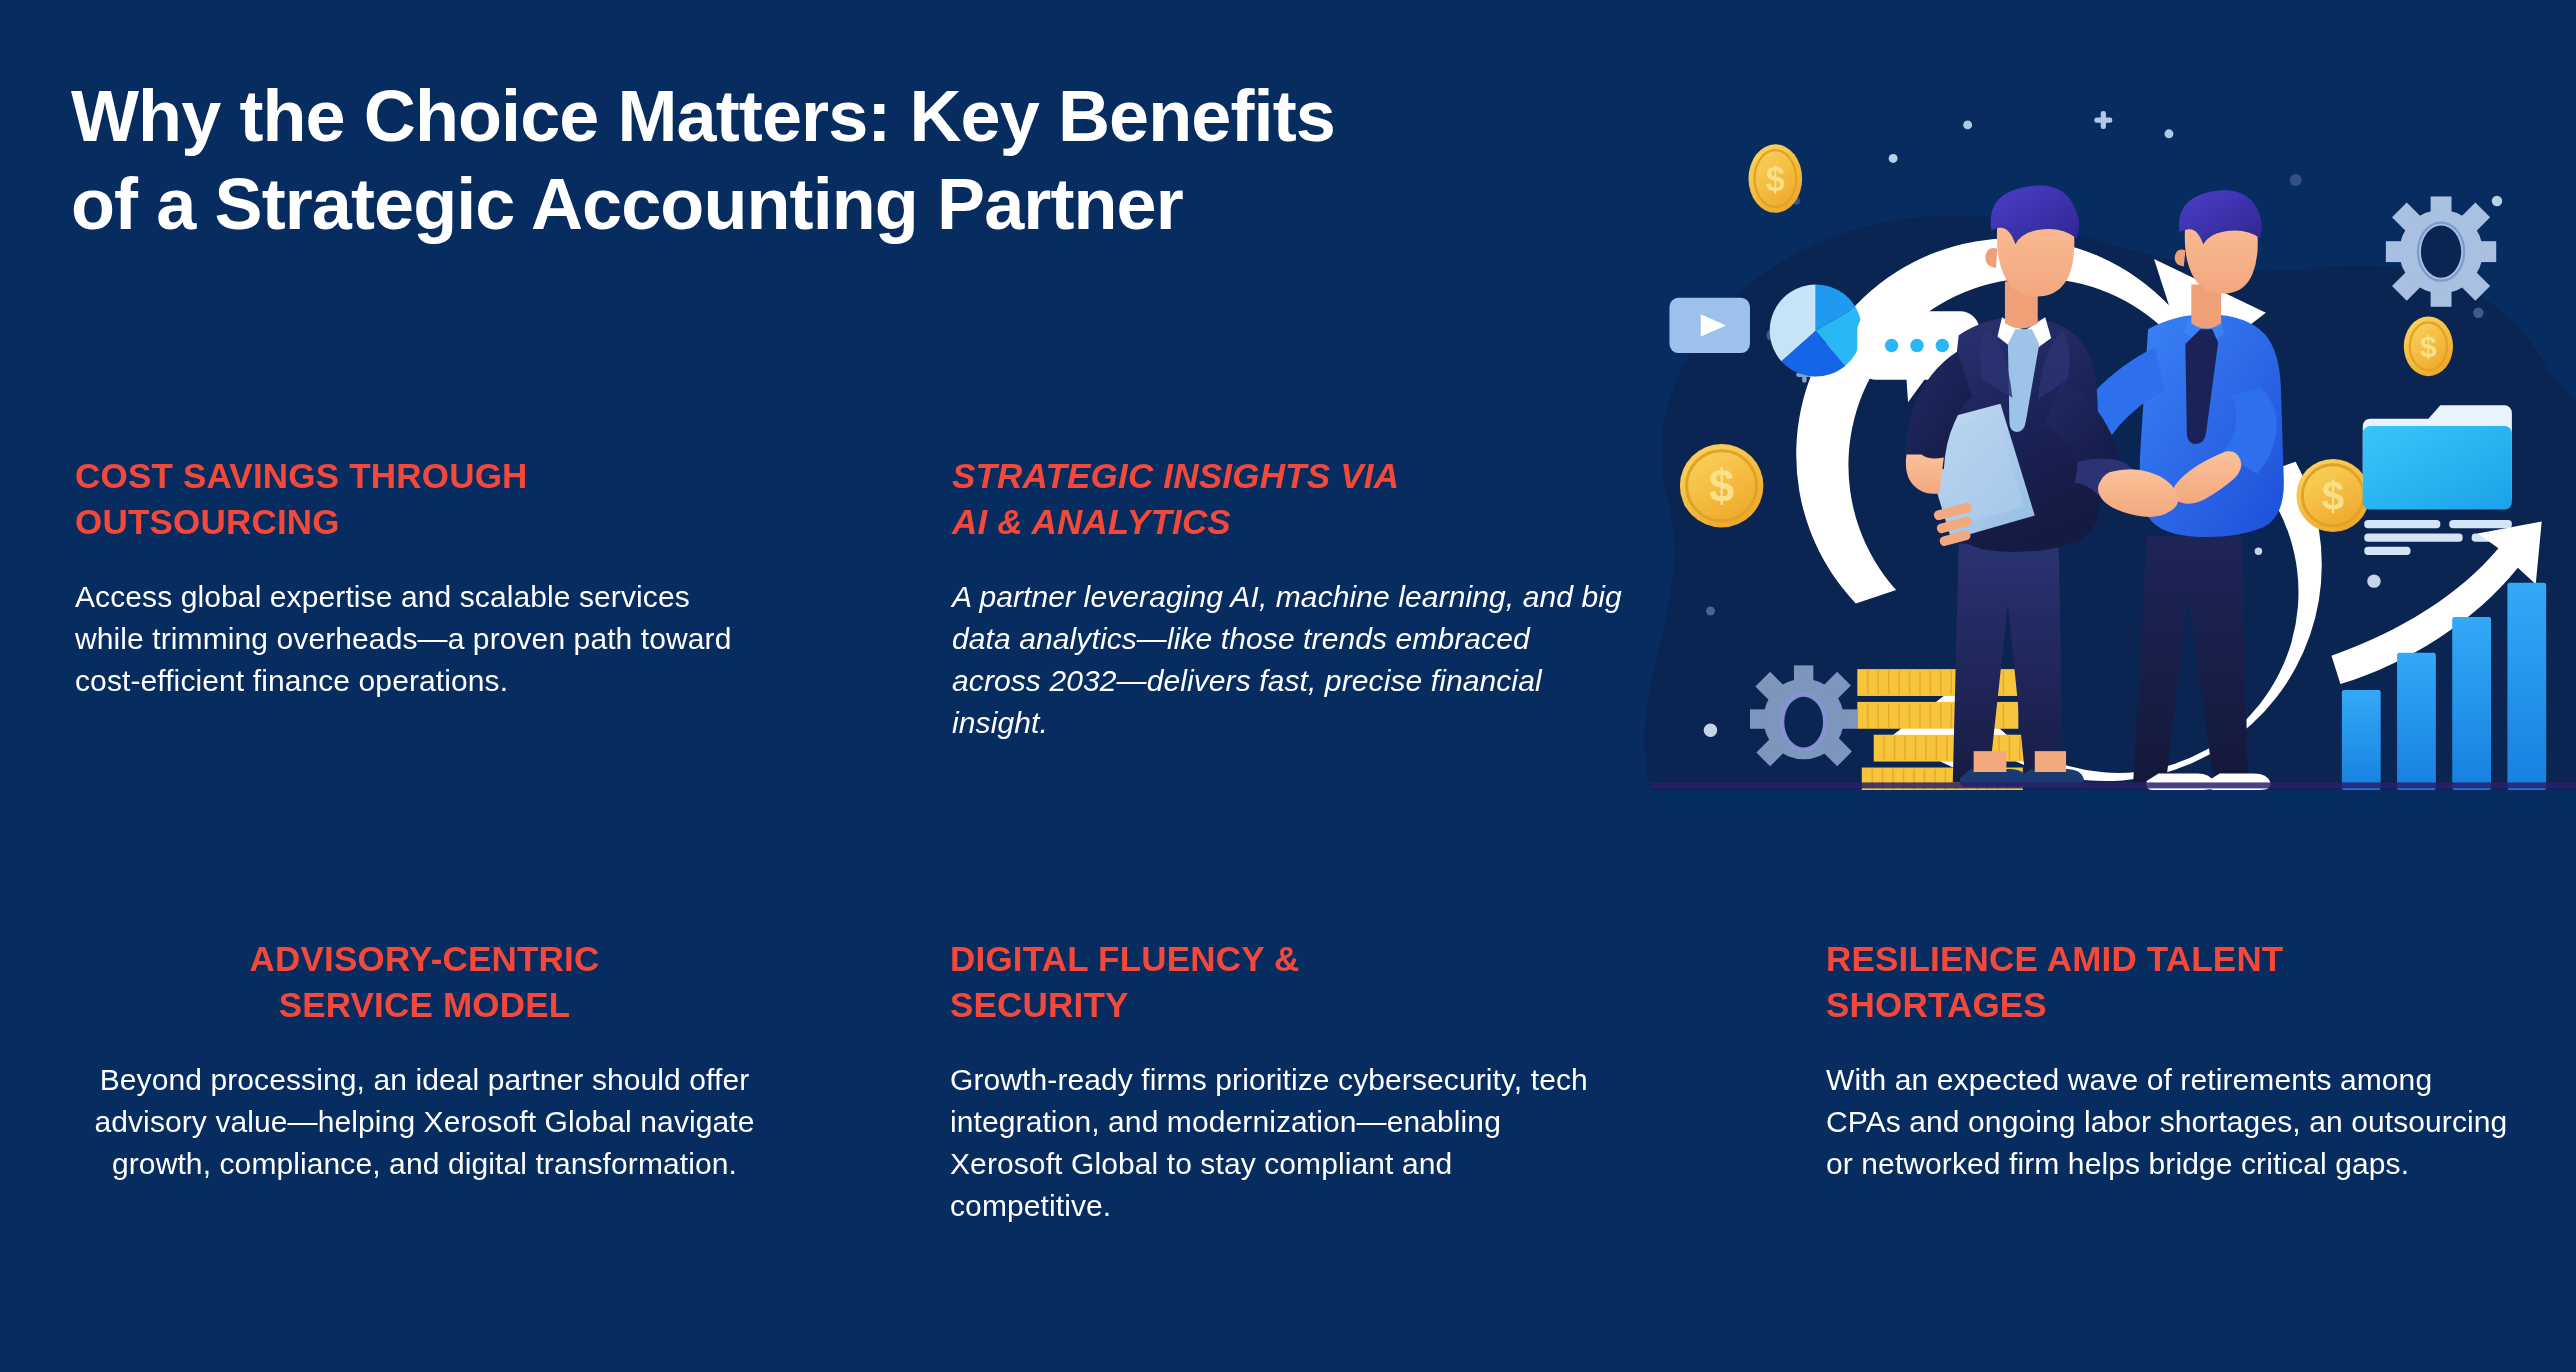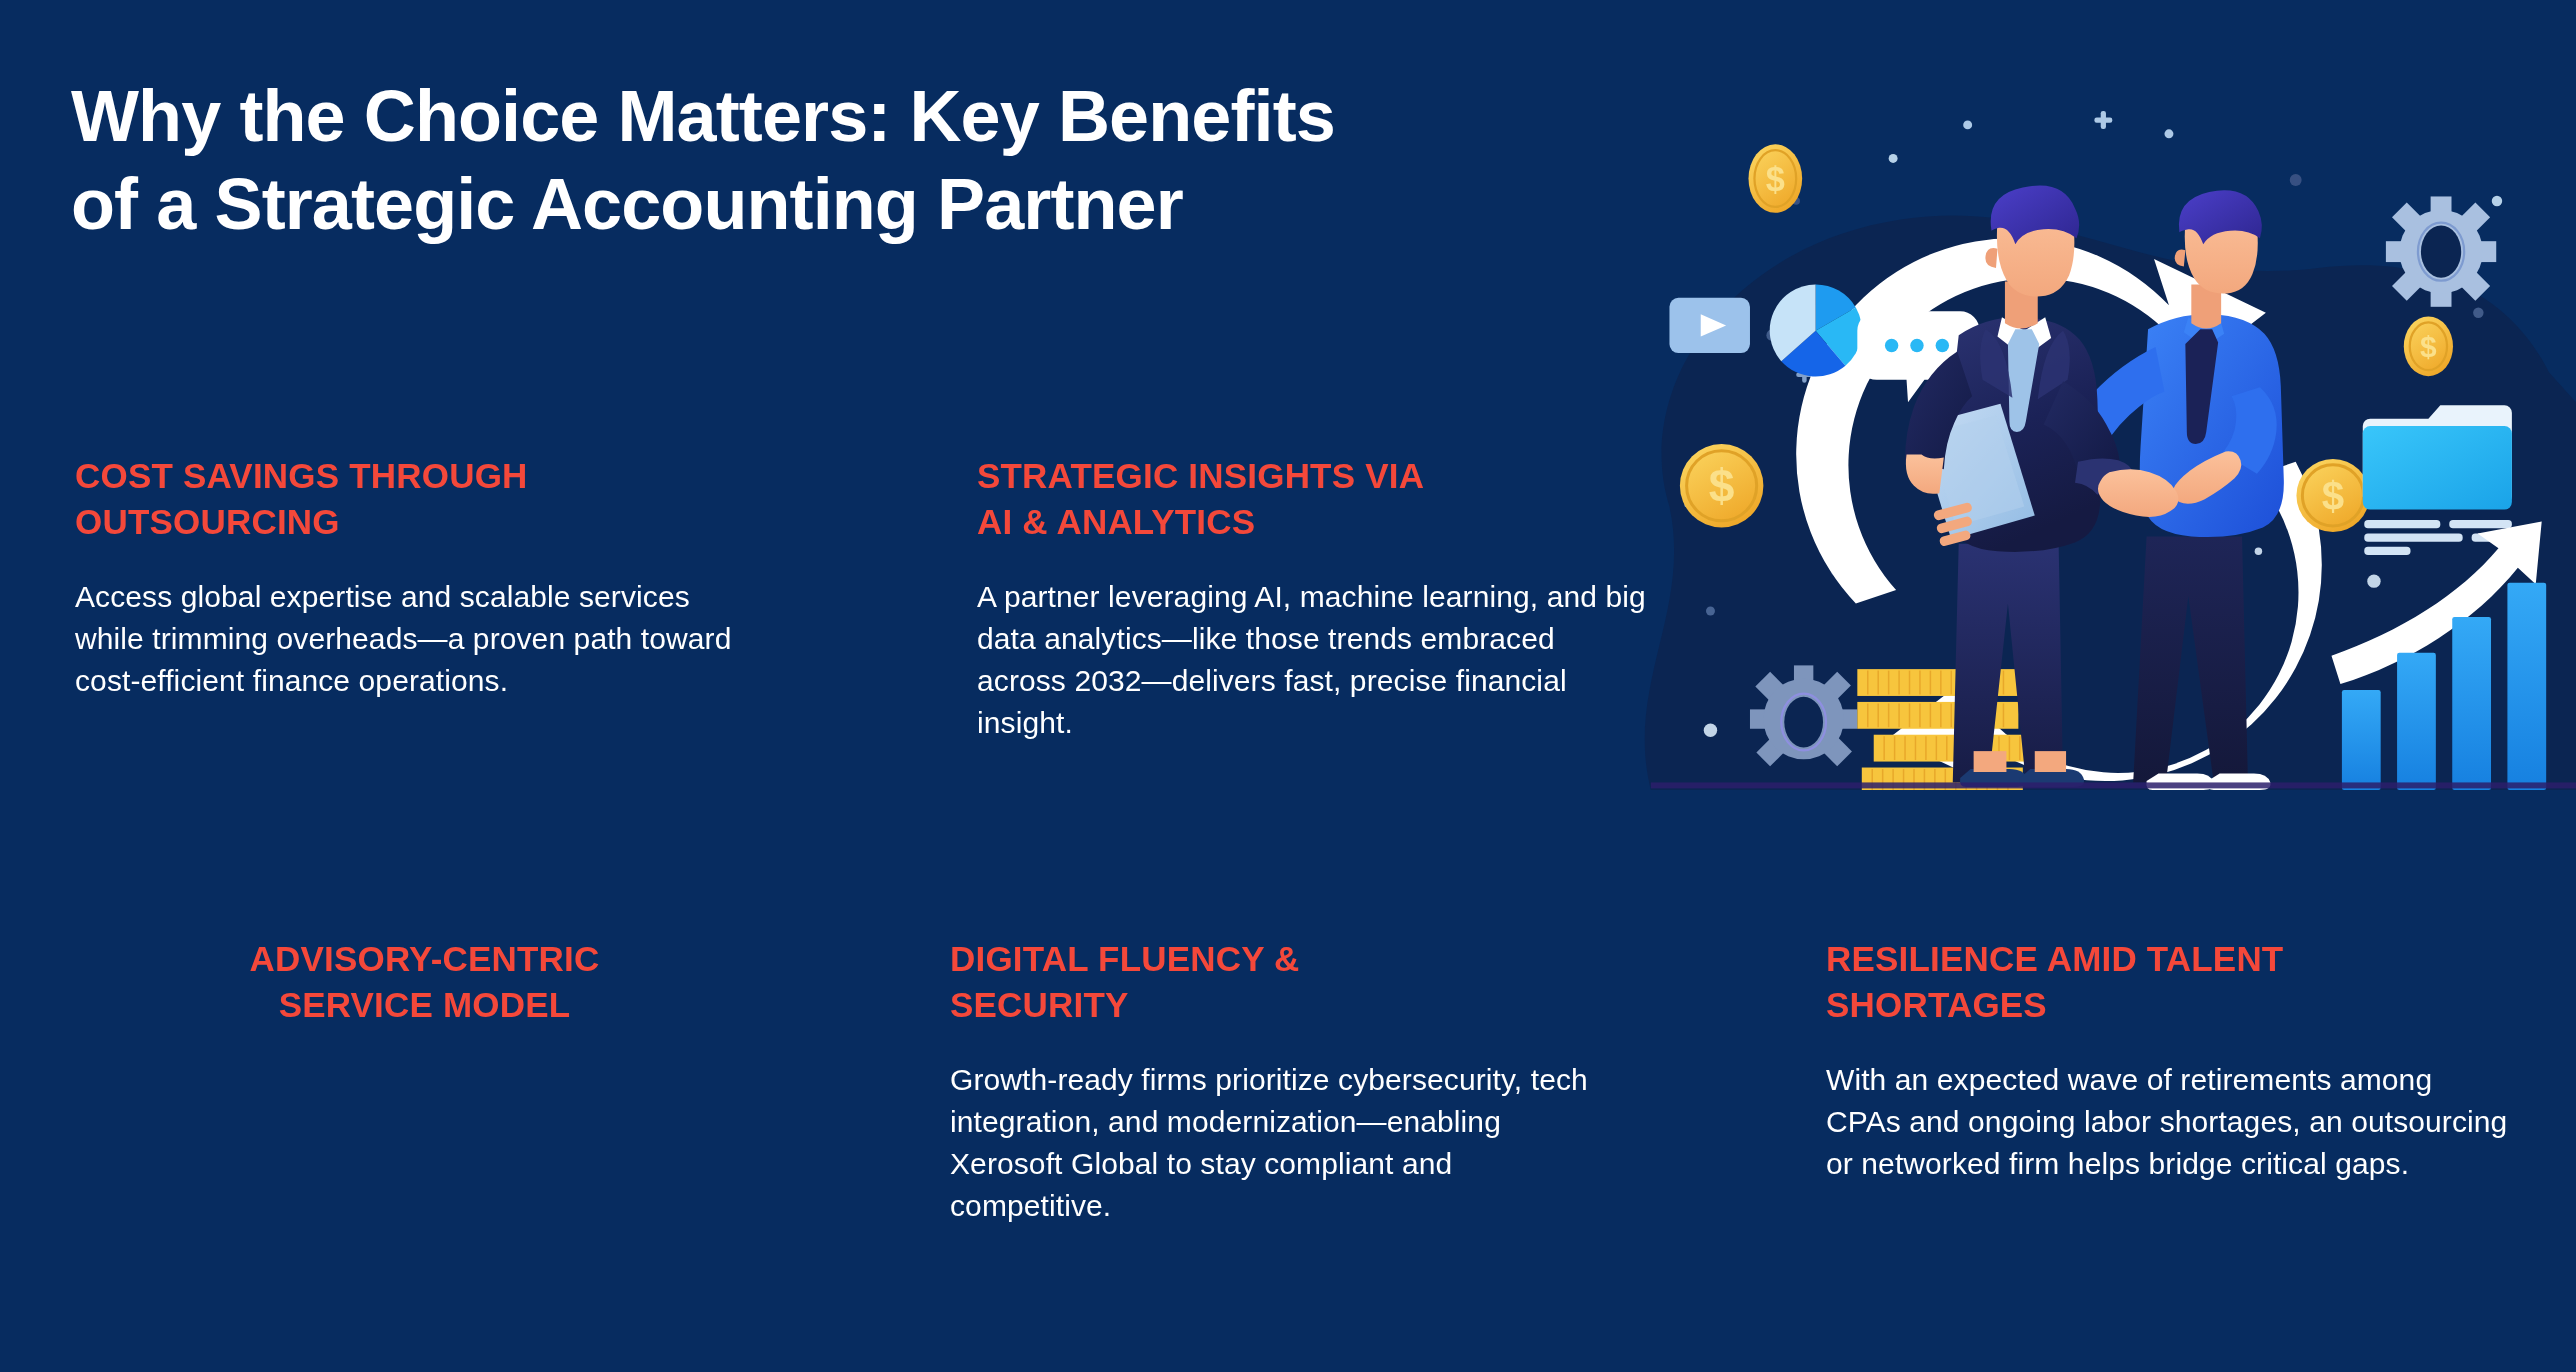--- a/index.html
+++ b/index.html
@@ -52,21 +52,21 @@
     margin-top:31px;
     color:#FFFFFF;
     font-size:30px;
     font-weight:normal;
     line-height:1.40;
     letter-spacing:0.1px;
   }
 
   
   .c-r1c1 { left:75px;  top:425px;  width:671px; }
-  .c-r1c2 { left:977px; top:425px;  width:671px; }
+  .c-r1c2 { left:952px; top:425px;  width:671px;font-style:italic; }
   
   .c-r2c1 { left:89px;  top:908px; width:671px;text-align:center; }
   .c-r2c2 { left:950px; top:908px; width:656px; }
   .c-r2c3 { left:1826px; top:908px; width:686px; }
 
   
   .illus {
     position:absolute;
     left:1580px; top:89px;
     width:996px; height:701px;
@@ -479,20 +479,21 @@
 
     <div class="cell c-r1c2">
       <div class="heading">STRATEGIC INSIGHTS VIA
 AI &amp; ANALYTICS</div>
       <div class="body">A partner leveraging AI, machine learning, and big data analytics—like those trends embraced across 2032—delivers fast, precise financial insight.</div>
     </div>
 
     <div class="cell c-r2c1">
       <div class="heading">ADVISORY-CENTRIC
 SERVICE MODEL</div>
+      <div class="body">Beyond processing, an ideal partner should offer advisory value—helping Xerosoft Global navigate growth, compliance, and digital transformation.</div>
     </div>
 
     <div class="cell c-r2c3">
       <div class="heading">RESILIENCE AMID TALENT
 SHORTAGES</div>
       <div class="body">With an expected wave of retirements among CPAs and ongoing labor shortages, an outsourcing or networked firm helps bridge critical gaps.</div>
     </div>
 
     <div class="cell c-r2c2">
       <div class="heading">DIGITAL FLUENCY &amp;

